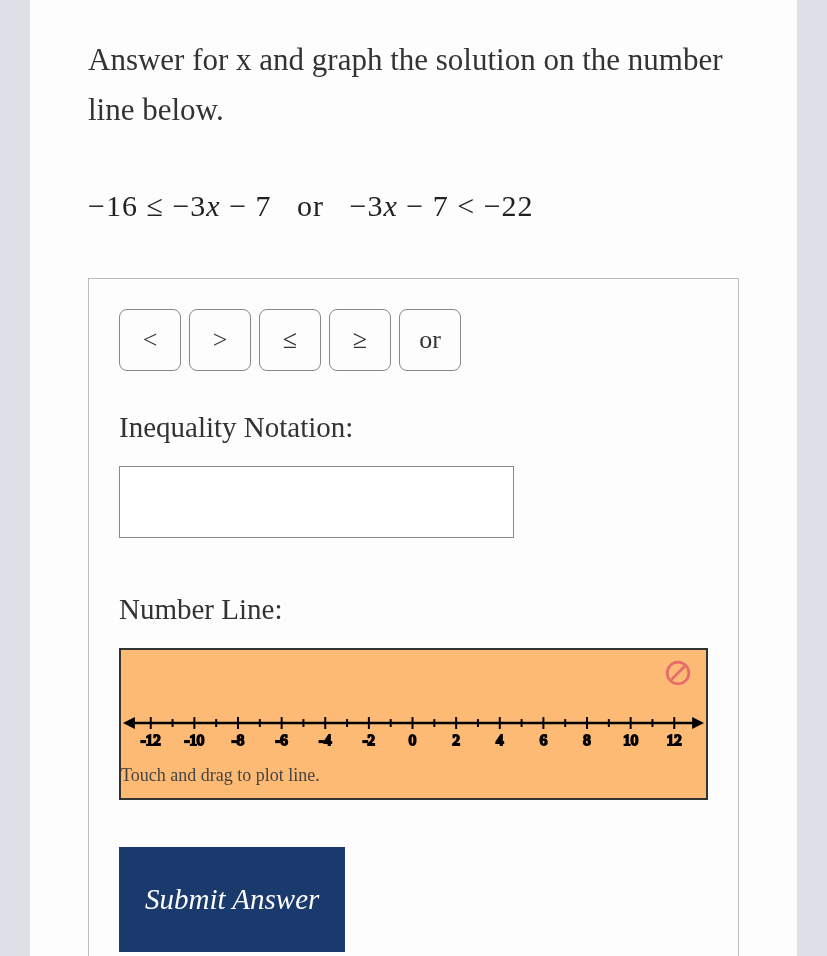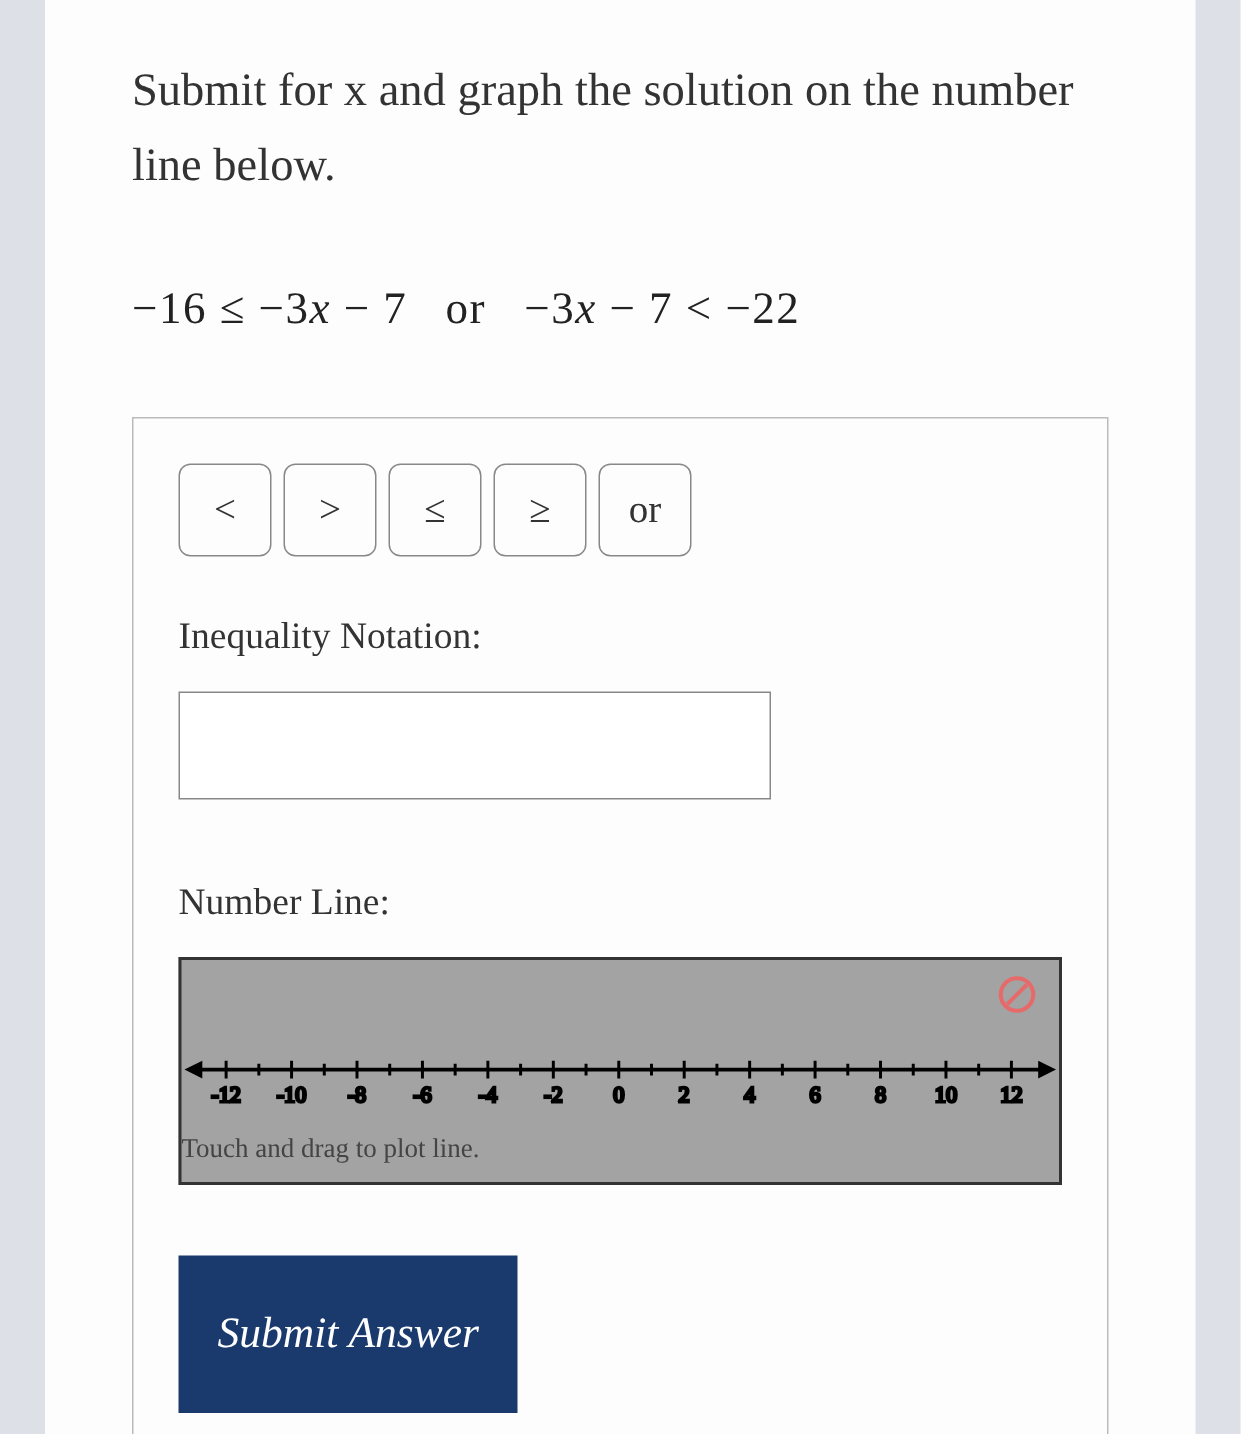--- a/index.html
+++ b/index.html
@@ -51,40 +51,40 @@
     background: #fdfdfd;
     display: flex;
     align-items: center;
     justify-content: center;
     font-size: 26px;
     color: #333;
     cursor: pointer;
     font-family: Georgia, serif;
   }
   .section-label {
-    font-size: 25px;
+    font-size: 29px;
     color: #333;
     margin-bottom: 22px;
   }
   .notation-input {
     width: 395px;
     height: 72px;
     border: 1px solid #888;
     background: #fff;
     font-size: 22px;
     padding: 0 12px;
     font-family: Georgia, serif;
     margin-bottom: 55px;
   }
   .numline-container {
     border: 2px solid #333;
     height: 152px;
     position: relative;
     margin-bottom: 47px;
-    background: #a3a3a3;
+    background: #fdba74;
   }
   .clear-icon {
     position: absolute;
     top: 10px;
     right: 15px;
     width: 26px;
     height: 26px;
     cursor: pointer;
   }
   .numline-svg {
@@ -113,21 +113,21 @@
     cursor: pointer;
     font-style: italic;
   }
 </style>
 </head>
 <body>
 
 <div class="outer-card">
 
   <div class="question-text">
-    <span>Submit for </span><span class="var">x</span><span> and graph the solution on the number line below.</span>
+    <span>Answer for </span><span class="var">x</span><span> and graph the solution on the number line below.</span>
   </div>
 
   <div class="equation">
     <span>−16 ≤ −3</span><span class="var">x</span><span> − 7</span>
     &nbsp;&nbsp;<span>or</span>&nbsp;&nbsp;
     <span>−3</span><span class="var">x</span><span> − 7 &lt; −22</span>
   </div>
 
   <div class="answer-box">
 

